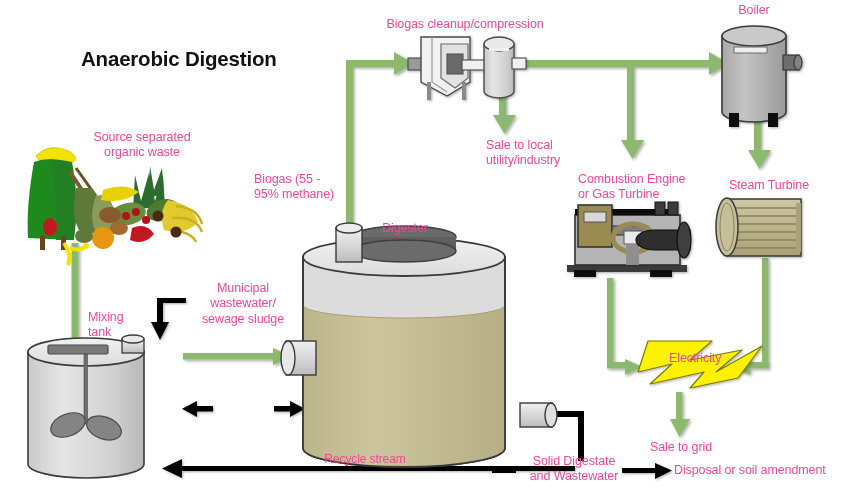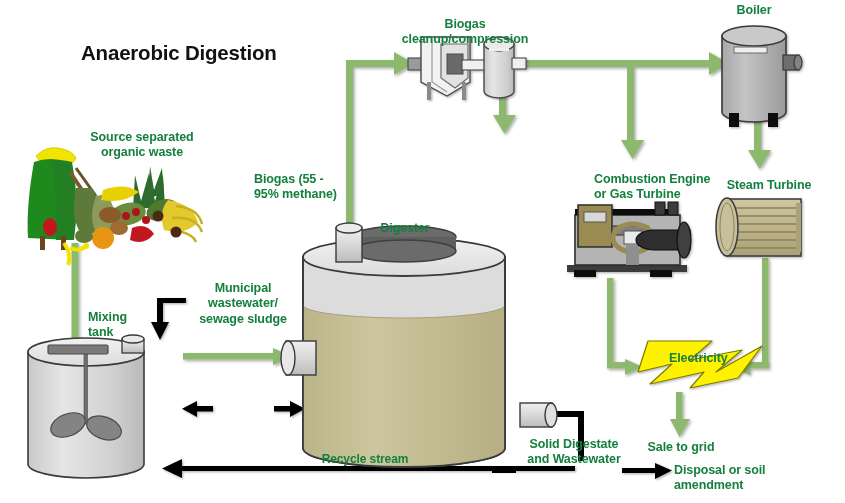--- a/index.html
+++ b/index.html
@@ -1,21 +1,21 @@
 <!DOCTYPE html>
 <html><head>
 <meta charset="utf-8">
 <style>
   html,body{margin:0;padding:0;background:#fff;}
   body{width:845px;height:503px;overflow:hidden;
        font-family:"Liberation Sans","DejaVu Sans",sans-serif;}
   #stage{position:relative;width:845px;height:503px;background:#ffffff;}
-  .lbl{position:absolute;font-weight:bold;color:#15803d;line-height:1.22;
+  .lbl{position:absolute;font-weight:normal;color:#ec4899;line-height:1.22;
        white-space:pre-line;letter-spacing:-0.1px;}
-  #title{font-size:20.5px;font-weight:bold;color:#111;letter-spacing:-0.2px;}
+  #title{font-size:20.5px;font-weight:bold;color:#111;letter-spacing:-0.2px;margin-top:6px;}
   svg.layer{position:absolute;left:0;top:0;width:845px;height:503px;overflow:visible;}
   svg.layer *{shape-rendering:geometricPrecision;}
 </style>
 </head>
 <body>
 
 <div id="stage">
 
   <svg class="layer" viewBox="0 0 845 503">
     <defs>
@@ -341,30 +341,32 @@
   <div class="lbl" style="left:370px;top:221px;width:70px;font-size:12.5px;text-align:center;">Digester</div>
 
   <div class="lbl" style="left:88px;top:310px;width:60px;font-size:12.5px;">Mixing
 tank</div>
 
   <div class="lbl" style="left:178px;top:281px;width:96px;font-size:12.5px;text-align:center;margin-left:17px;">Municipal
 wastewater/
 sewage sludge</div>
 
 
-
-  <div class="lbl" style="left:578px;top:172px;width:130px;font-size:12.5px;text-align:left;margin-left:16px;">Combustion Engine
+  <div class="lbl" style="left:486px;top:138px;width:104px;font-size:12.5px;text-align:left;">Sale to local
+utility/industry</div>
+
+  <div class="lbl" style="left:578px;top:172px;width:130px;font-size:12.5px;text-align:left;">Combustion Engine
 or Gas Turbine</div>
 
   <div class="lbl" style="left:716px;top:178px;width:106px;font-size:12.5px;text-align:center;">Steam Turbine</div>
 
   <div class="lbl" style="left:657px;top:351px;width:80px;font-size:12.5px;text-align:left;padding-left:12px;">Electricity</div>
 
   <div class="lbl" style="left:640px;top:440px;width:82px;font-size:12.5px;text-align:center;">Sale to grid</div>
 
   <div class="lbl" style="left:310px;top:452px;width:110px;font-size:12px;text-align:center;">Recycle stream</div>
 
-  <div class="lbl" style="left:516px;top:437px;width:116px;font-size:12.5px;text-align:center;">Solid Digestate
+  <div class="lbl" style="left:516px;top:454px;width:116px;font-size:12.5px;text-align:center;">Solid Digestate
 and Wastewater</div>
 
   <div class="lbl" style="left:674px;top:463px;width:152px;font-size:12.5px;text-align:left;">Disposal or soil amendment</div>
 
 </div>
 
 </body></html>

